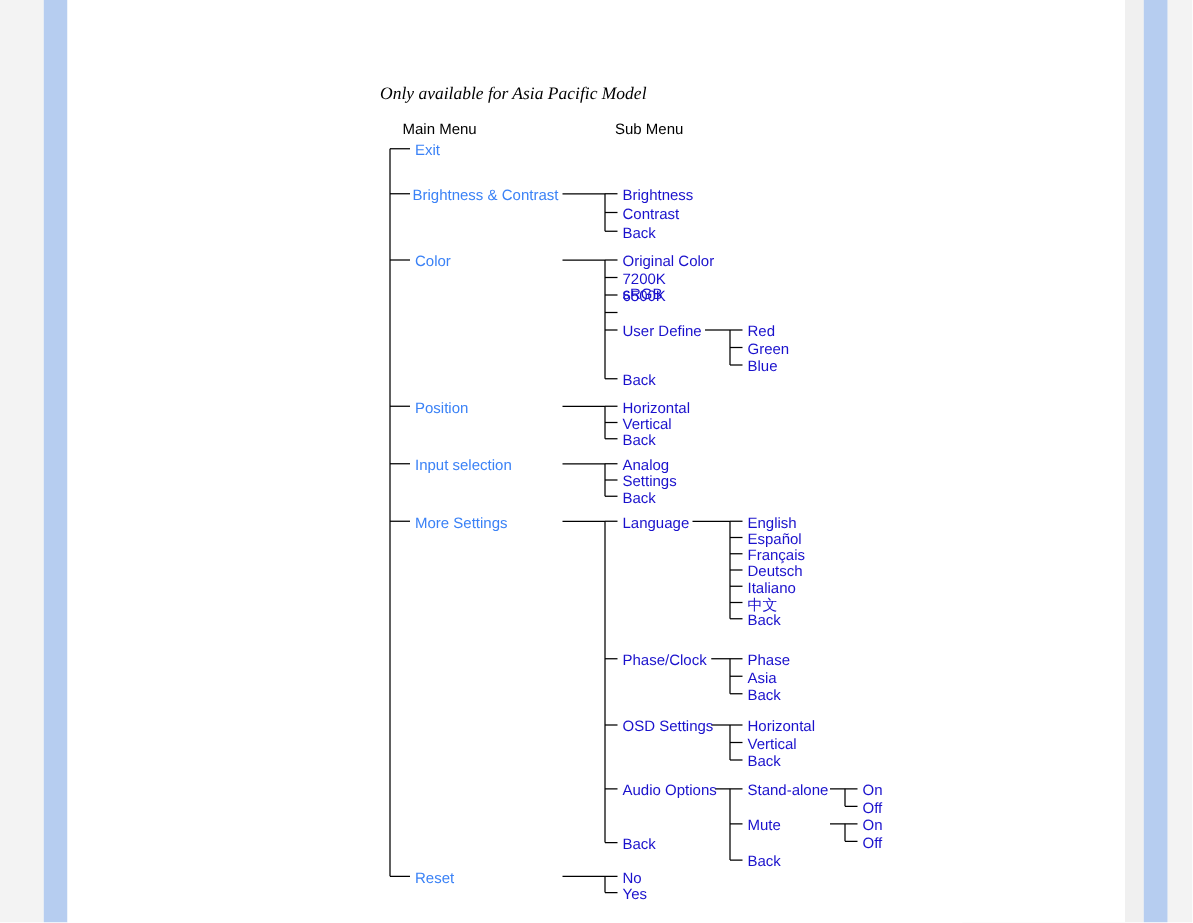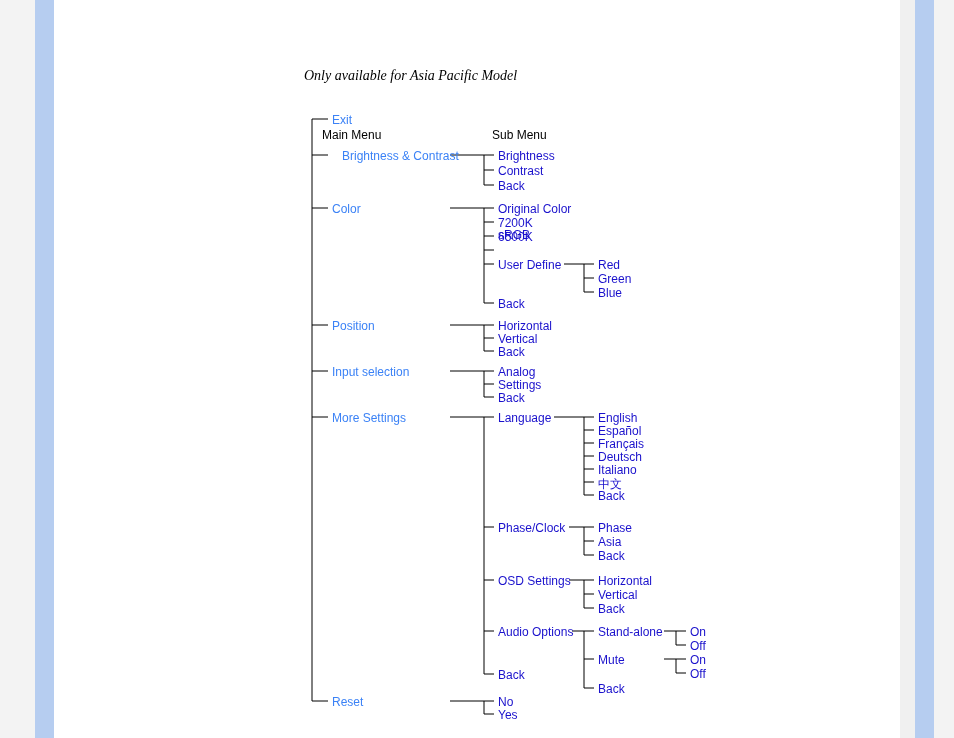--- a/index.html
+++ b/index.html
@@ -4,21 +4,21 @@
 <style>
   html,body{margin:0;padding:0;background:#fff;font-family:Arial,Helvetica,sans-serif;font-size:12px;color:#000;}
   .page{width:954px;height:738px;position:relative;overflow:hidden;}
   .edge-left{position:absolute;top:0;left:35px;width:19px;height:100%;background:#b6cdf0;}
   .edge-right{position:absolute;top:0;right:20px;width:19px;height:100%;background:#b6cdf0;}
   .grey-left{position:absolute;top:0;left:0;width:35px;height:100%;background:#f3f3f3;}
   .grey-right{position:absolute;top:0;right:0;width:20px;height:100%;background:#f3f3f3;}
   .grey-col{position:absolute;top:0;left:770px;width:145px;height:100%;background:#f0f0f0;}
   .content{position:absolute;left:54px;right:54px;top:0;bottom:0;background:#fff;}
   .title{position:absolute;left:250px;top:68px;font-style:italic;font-family:Georgia,serif;font-size:14px;color:#000;}
-  .hdr{font-size:12px;color:#000;margin-top:32px;}
+  .hdr{font-size:12px;color:#000;}
   .mm{font-size:12px;color:#3b82f6;}
   .sm{font-size:12px;color:#1a11cc;}
   .lbl{position:absolute;white-space:nowrap;}
   svg{position:absolute;left:0;top:0;}
   svg line{stroke:#000;stroke-width:1;}
 </style>
 </head>
 <body>
 
 <div class="page">
@@ -126,21 +126,21 @@
       <line x1="622" y1="659" x2="632" y2="659"></line>
       <line x1="622" y1="673" x2="632" y2="673"></line>
 
       <line x1="396" y1="701" x2="430" y2="701"></line>
       <line x1="430" y1="701" x2="430" y2="714"></line>
       <line x1="430" y1="701" x2="440" y2="701"></line>
       <line x1="430" y1="714" x2="440" y2="714"></line>
     </svg>
 
     <div class="mm lbl" style="left:278px;top:113px">Exit</div>
-    <div class="mm lbl" style="left:288px;top:149px">Brightness &amp; Contrast</div>
+    <div class="mm lbl" style="left:276px;top:149px">Brightness &amp; Contrast</div>
     <div class="mm lbl" style="left:278px;top:202px">Color</div>
     <div class="mm lbl" style="left:278px;top:319px">Position</div>
     <div class="mm lbl" style="left:278px;top:365px">Input selection</div>
     <div class="mm lbl" style="left:278px;top:411px">More Settings</div>
     <div class="mm lbl" style="left:278px;top:695px">Reset</div>
 
     <div class="sm lbl" style="left:444px;top:149px">Brightness</div>
     <div class="sm lbl" style="left:444px;top:164px">Contrast</div>
     <div class="sm lbl" style="left:444px;top:179px">Back</div>
 

